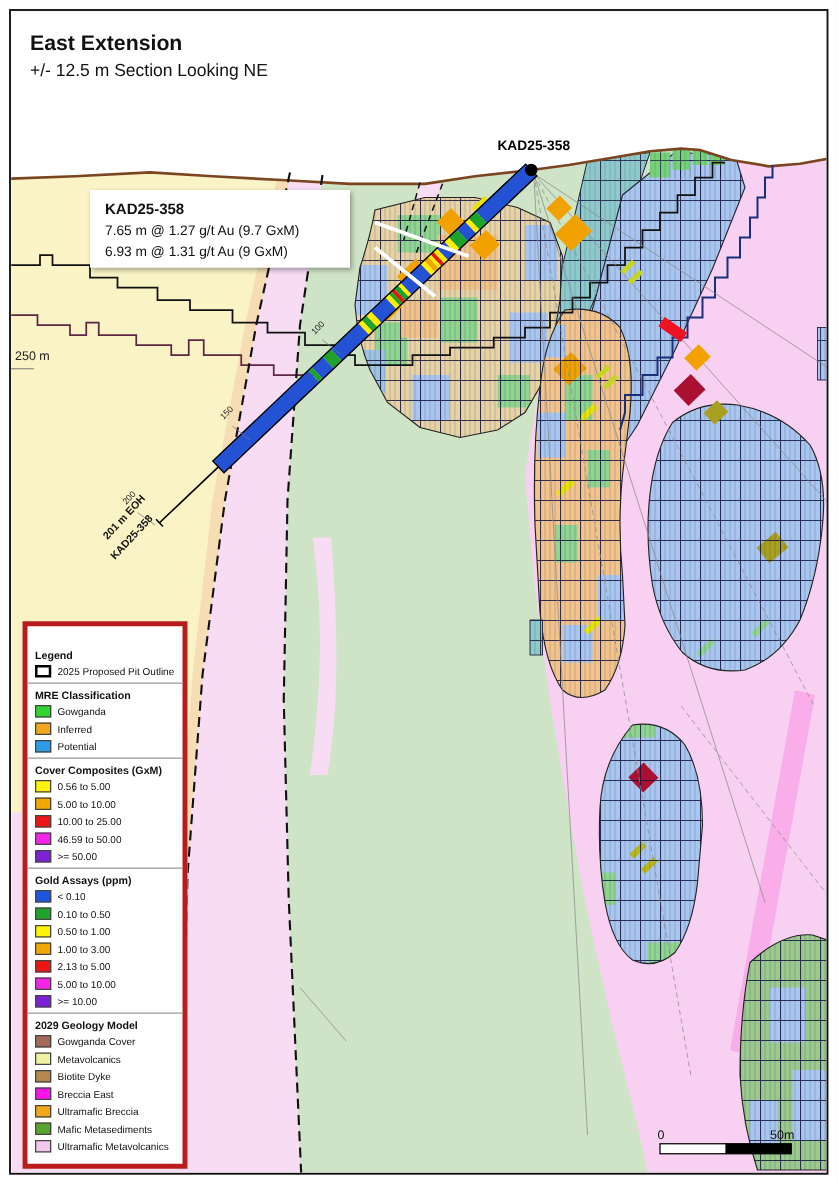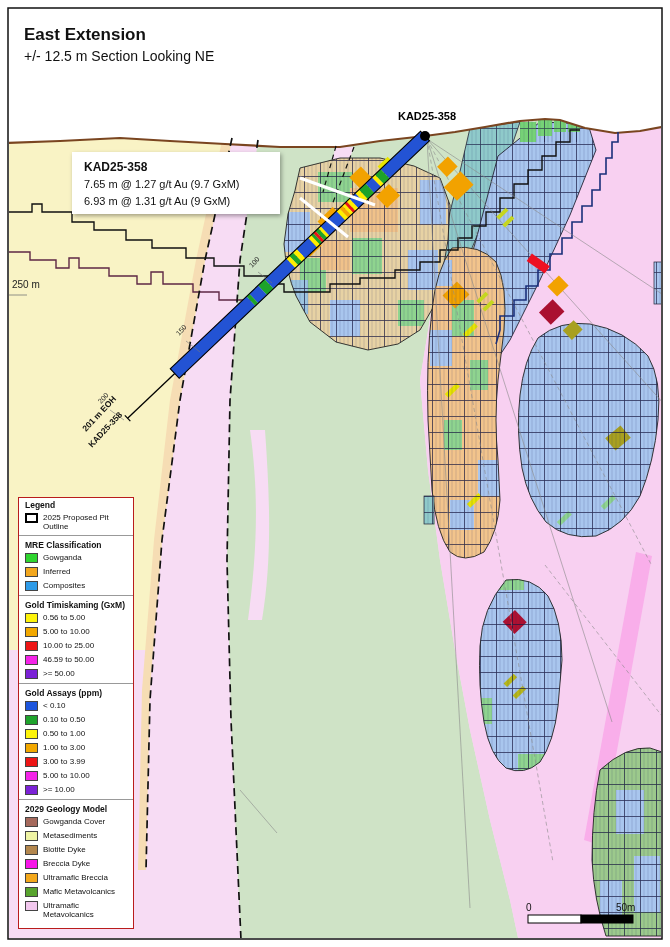--- a/index.html
+++ b/index.html
@@ -1,22 +1,22 @@
 <!DOCTYPE html>
 <html><head>
 <meta charset="utf-8">
 <style>
   html,body{margin:0;padding:0;background:#fff;}
   #stage{position:relative;width:670px;height:947px;font-family:"Liberation Sans",sans-serif;background:#fff;overflow:hidden;}
   #map{position:absolute;left:0;top:0;}
   
-  #legend{position:absolute;left:18px;top:497px;width:116px;box-sizing:border-box;
-          background:#fff;border:1px solid #b91c1c;padding:0 6px 5px 6px;font-size:8px;color:#111;}
+  #legend{position:absolute;left:18px;top:497px;width:132px;box-sizing:border-box;
+          background:#fff;border:4px solid #b91c1c;padding:16px 6px 5px 6px;font-size:8px;color:#111;}
   .lg-head{font-weight:bold;font-size:8.5px;margin:2px 0 3px 0;}
-  .lg-row{display:flex;align-items:flex-start;margin:0 0 4px 0;line-height:9px;}
+  .lg-row{display:flex;align-items:center;margin:0 0 4px 0;line-height:9px;}
   .sw{flex:0 0 auto;width:11px;height:8px;border:1px solid #444;margin-right:5px;}
   .sw-pit{border:2px solid #000;background:#fff;width:9px;height:6px;}
   .lg-div{border-top:1px solid #999;margin:4px -6px 4px -6px;}
 </style>
 </head>
 <body>
 
 <div id="stage">
 
 <svg id="map" width="670" height="947" viewBox="0 0 670 947">
@@ -296,24 +296,24 @@
   <div class="lg-row">
         <span class="sw" style="background: rgb(47, 212, 47);"></span>
         <span>Gowganda</span>
       </div>
   <div class="lg-row">
         <span class="sw" style="background: rgb(242, 167, 30);"></span>
         <span>Inferred</span>
       </div>
   <div class="lg-row">
         <span class="sw" style="background: rgb(46, 155, 232);"></span>
-        <span>Composites</span>
+        <span>Potential</span>
       </div>
   <div class="lg-div"></div>
-  <div class="lg-head">Gold Timiskaming (GxM)</div>
+  <div class="lg-head">Cover Composites (GxM)</div>
   <div class="lg-row">
         <span class="sw" style="background: rgb(253, 243, 10);"></span>
         <span>0.56 to 5.00</span>
       </div>
   <div class="lg-row">
         <span class="sw" style="background: rgb(242, 168, 0);"></span>
         <span>5.00 to 10.00</span>
       </div>
   <div class="lg-row">
         <span class="sw" style="background: rgb(237, 21, 21);"></span>
@@ -340,55 +340,55 @@
   <div class="lg-row">
         <span class="sw" style="background: rgb(253, 243, 10);"></span>
         <span>0.50 to 1.00</span>
       </div>
   <div class="lg-row">
         <span class="sw" style="background: rgb(242, 168, 0);"></span>
         <span>1.00 to 3.00</span>
       </div>
   <div class="lg-row">
         <span class="sw" style="background: rgb(237, 21, 21);"></span>
-        <span>3.00 to 3.99</span>
+        <span>2.13 to 5.00</span>
       </div>
   <div class="lg-row">
         <span class="sw" style="background: rgb(244, 36, 232);"></span>
         <span>5.00 to 10.00</span>
       </div>
   <div class="lg-row">
         <span class="sw" style="background: rgb(123, 34, 214);"></span>
         <span>&gt;= 10.00</span>
       </div>
   <div class="lg-div"></div>
   <div class="lg-head">2029 Geology Model</div>
   <div class="lg-row">
         <span class="sw" style="background: rgb(165, 105, 92);"></span>
         <span>Gowganda Cover</span>
       </div>
   <div class="lg-row">
         <span class="sw" style="background: rgb(238, 243, 163);"></span>
-        <span>Metasediments</span>
+        <span>Metavolcanics</span>
       </div>
   <div class="lg-row">
         <span class="sw" style="background: rgb(179, 135, 78);"></span>
         <span>Biotite Dyke</span>
       </div>
   <div class="lg-row">
         <span class="sw" style="background: rgb(247, 21, 232);"></span>
-        <span>Breccia Dyke</span>
+        <span>Breccia East</span>
       </div>
   <div class="lg-row">
         <span class="sw" style="background: rgb(243, 168, 28);"></span>
         <span>Ultramafic Breccia</span>
       </div>
   <div class="lg-row">
         <span class="sw" style="background: rgb(88, 164, 46);"></span>
-        <span>Mafic Metavolcanics</span>
+        <span>Mafic Metasediments</span>
       </div>
   <div class="lg-row">
         <span class="sw" style="background: rgb(242, 199, 238);"></span>
         <span>Ultramafic Metavolcanics</span>
       </div>
 </div>
 
 </div>
 
 </body></html>

